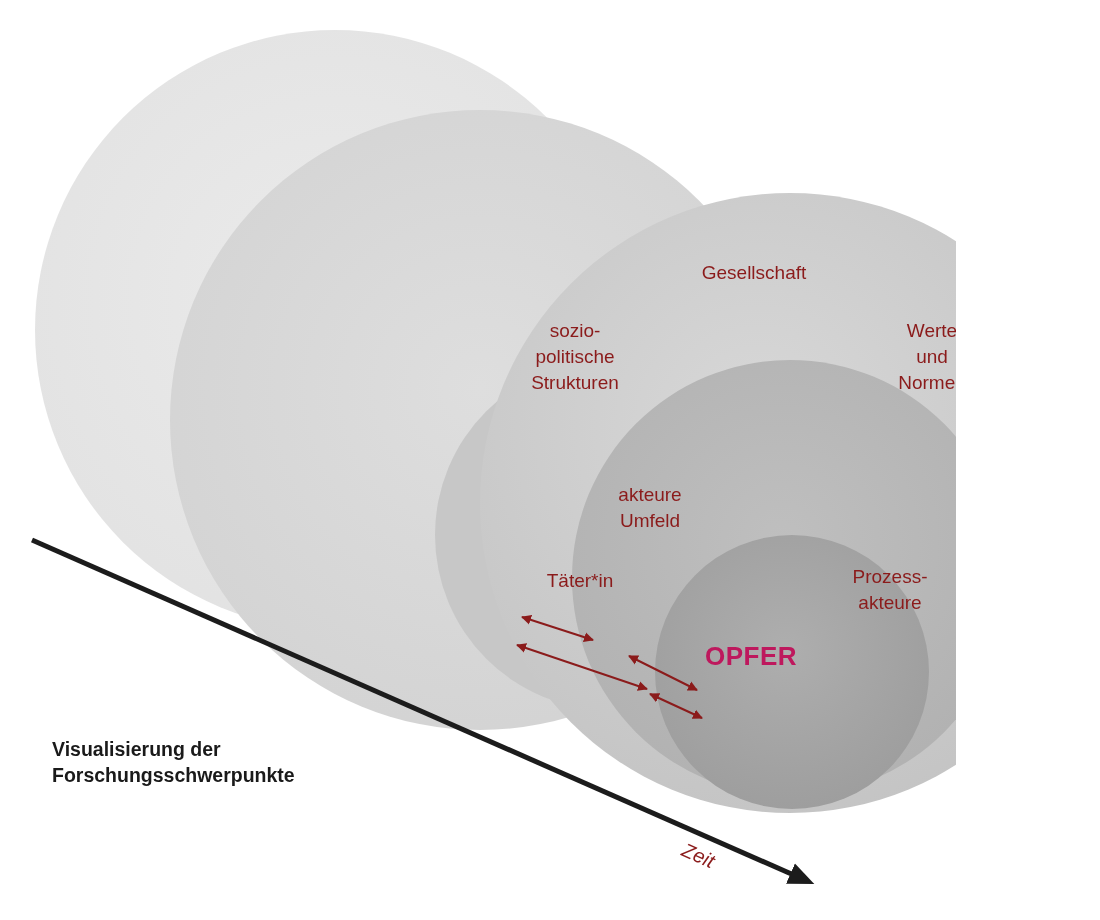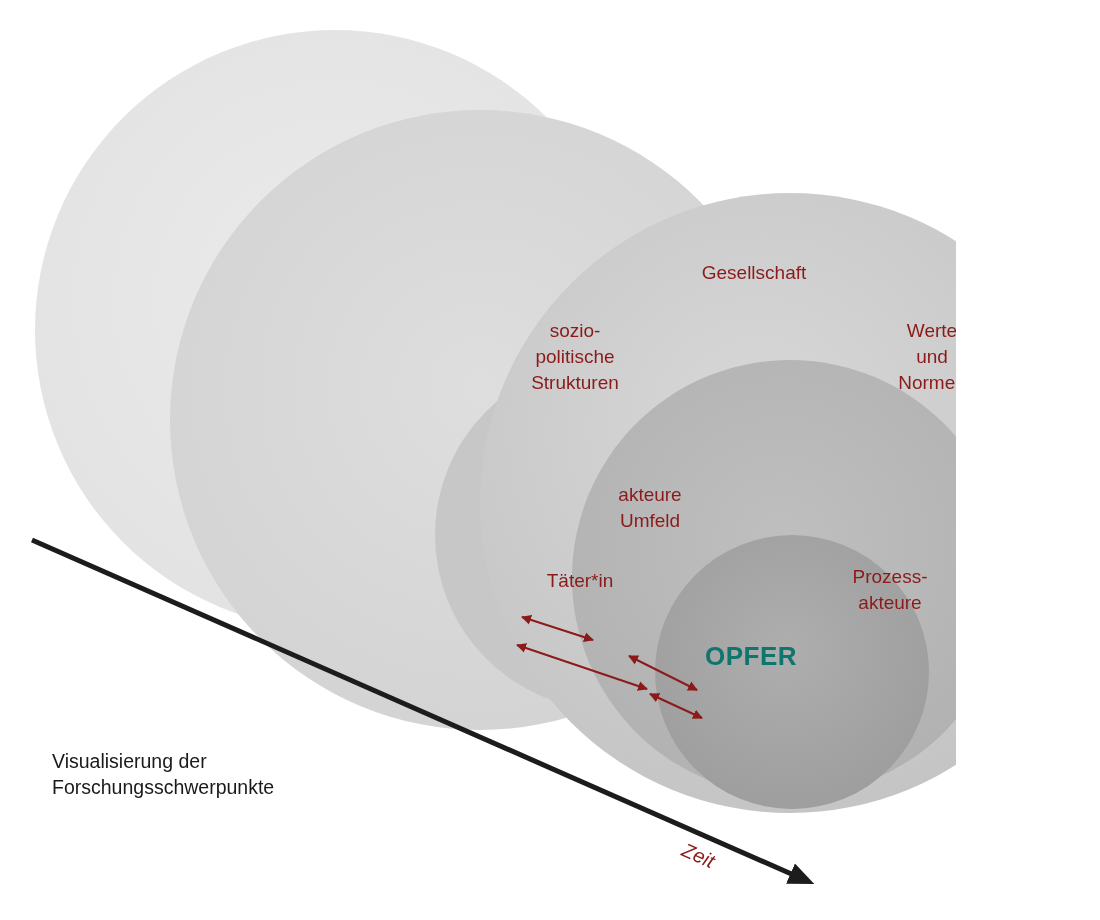--- a/index.html
+++ b/index.html
@@ -26,42 +26,42 @@
   .l-gesellschaft   { left: 754px; top: 273px; }
   .l-sozio          { left: 575px; top: 357px; }
   .l-werte          { left: 932px; top: 357px; }
   .l-straf          { left: 751px; top: 436px; }
   .l-privates       { left: 650px; top: 508px; }
   .l-professionelle { left: 845px; top: 508px; }
   .l-taeter         { left: 580px; top: 581px; }
   .l-prozess        { left: 890px; top: 590px; }
   .l-opfer {
     left: 751px; top: 657px;
-    color: #0f766e;
+    color: #be185d;
     font-size: 26px;
     font-weight: 700;
     letter-spacing: 0.5px;
   }
   .l-zeit {
     left: 698px; top: 856px;
     transform: translate(-50%, -50%) rotate(24deg);
     font-size: 20px;
     font-style: italic;
   }
 
   .caption {
     position: absolute;
     left: 52px;
     top: 710px;
     color: #1a1a1a;
     font-size: 19.5px;
     line-height: 26px;
     white-space: pre-line;
   }
-  .cap-title { font-weight: 400; margin-top: 12px; }
+  .cap-title { font-weight: 700; }
 </style>
 </head>
 <body>
 
 <div class="stage">
 
   <svg width="1100" height="920" viewBox="0 0 1100 920">
     <defs>
       <radialGradient id="g1" cx="50%" cy="45%" r="60%">
         <stop offset="0%" stop-color="#ebebeb"></stop>

